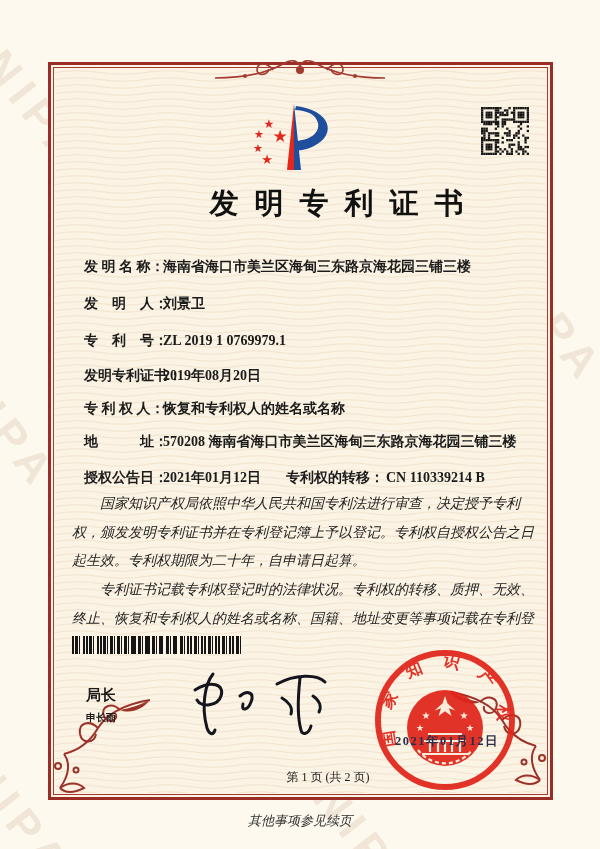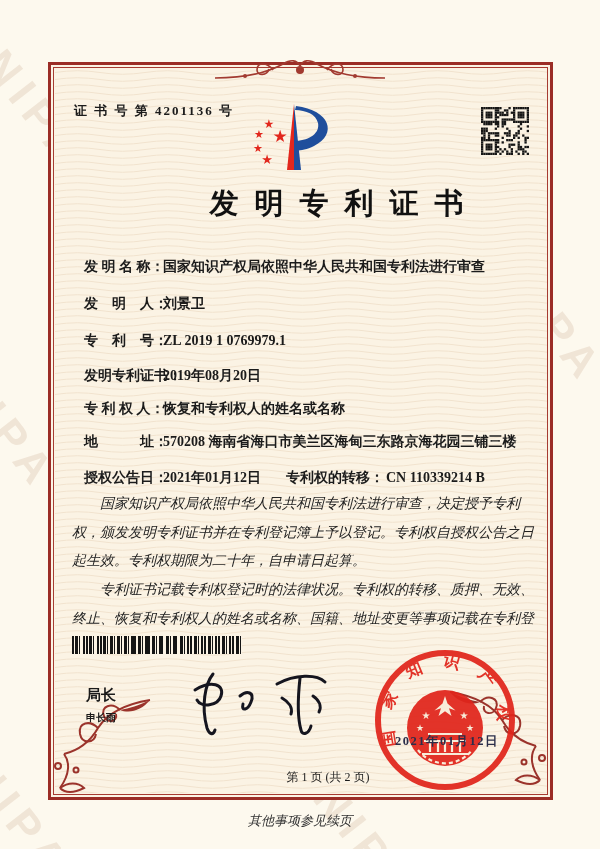--- a/index.html
+++ b/index.html
@@ -103,21 +103,20 @@
       <path d="M48 32 C 40 24, 28 26, 30 38 C 32 48, 44 48, 46 38"></path>
       <path d="M70 14 C 62 6, 50 10, 54 20 C 57 28, 68 26, 66 18"></path>
       <path d="M14 58 C 20 66, 20 78, 10 92"></path>
       <path d="M10 92 C 18 86, 28 86, 34 92 C 26 96, 16 98, 10 92"></path>
       <circle cx="8" cy="70" r="3"></circle>
       <circle cx="26" cy="74" r="2.5"></circle>
     </g>
     <path d="M100 4 C 88 10, 80 12, 70 14 C 80 18, 92 14, 100 4" fill="#9b332b"></path>
   </svg>
 
-  <div class="abs cert-no">证 书 号 第 4201136 号</div>
 
   <svg class="abs logo" width="95" height="78" viewBox="0 0 95 78">
     <polygon points="44,4 37,70 44,70" fill="#e2271d"></polygon>
     <polygon points="44,4 44,70 51,70" fill="#1f4e9c"></polygon>
     <path d="M46 6 C 80 10, 88 34, 64 46 C 57 49.5, 51 50.5, 47 50.5 L46 41
              C 60 40, 70 33, 68 23 C 66 14, 56 10.5, 45 10 Z" fill="#1f4e9c"></path>
     <g fill="#e2271d" font-family="'DejaVu Sans',sans-serif" text-anchor="middle">
       <text x="30" y="42" font-size="17">★</text>
       <text x="19" y="28" font-size="12">★</text>
       <text x="9" y="38" font-size="11">★</text>
@@ -342,21 +341,21 @@
       <rect x="30.952380952380953" y="47.61904761904762" width="2.380952380952381" height="2.380952380952381" fill="#161616"></rect>
       <rect x="38.095238095238095" y="47.61904761904762" width="2.380952380952381" height="2.380952380952381" fill="#161616"></rect>
       <rect x="42.857142857142854" y="47.61904761904762" width="2.380952380952381" height="2.380952380952381" fill="#161616"></rect>
       <rect x="47.61904761904762" y="47.61904761904762" width="2.380952380952381" height="2.380952380952381" fill="#161616"></rect>
     </svg>
 
   <div class="abs title">发明专利证书</div>
 
   <div class="abs row" style="top:256px">
     <span class="lbl">发 明 名 称：</span>
-    <span class="val">国家知识产权局依照中华人民共和国专利法进行审查</span>
+    <span class="val">海南省海口市美兰区海甸三东路京海花园三铺三楼</span>
   </div>
   <div class="abs row" style="top:293px">
     <span class="lbl">发　明　人：</span>
     <span class="val">刘景卫</span>
   </div>
   <div class="abs row" style="top:330px">
     <span class="lbl">专　利　号：</span>
     <span class="val">ZL 2019 1 0769979.1</span>
   </div>
   <div class="abs row" style="top:365px">

